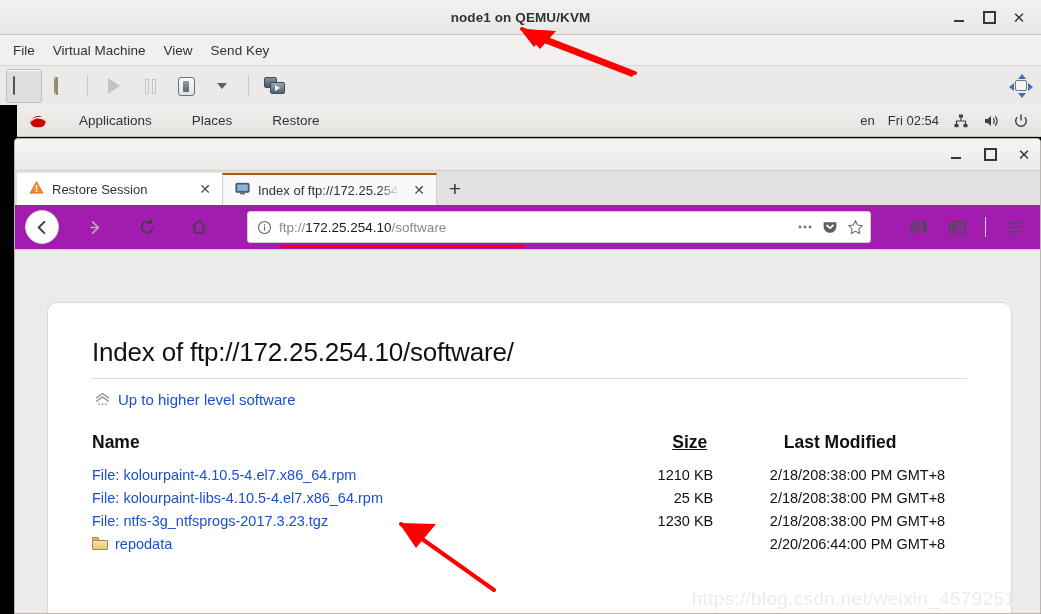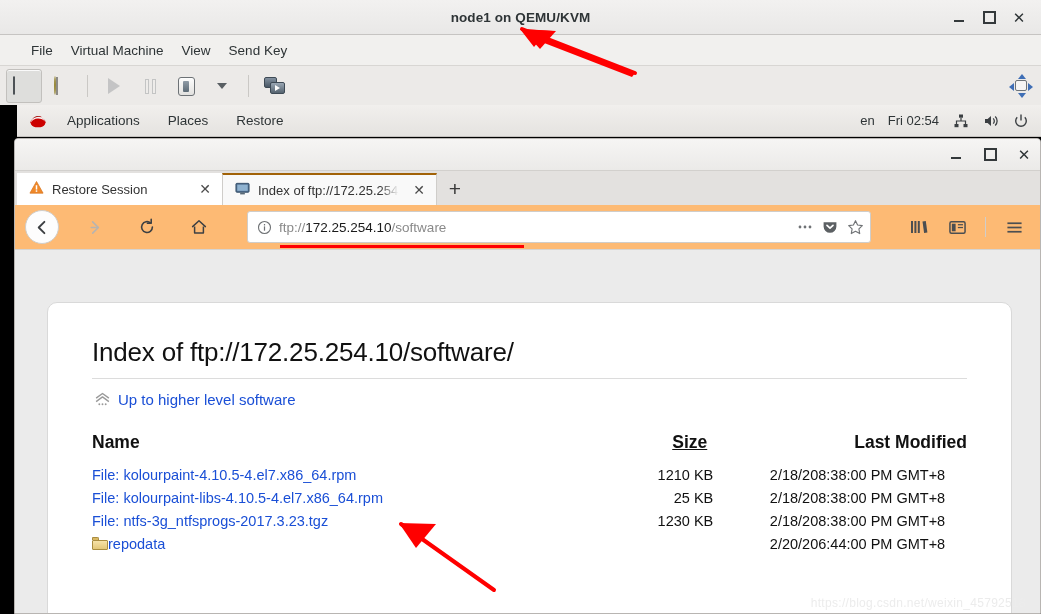--- a/index.html
+++ b/index.html
@@ -47,21 +47,21 @@
   }
   .mb-min::before { content: ""; display:block; width: 10px; height: 2px; background: #34393b; margin-top: 7px;}
   .mb-max::before { content: ""; display:block; width: 9px; height: 9px; border: 2px solid #34393b;}
   .mb-close { font-size: 15px; font-weight: 400; }
 
   .vm-menubar {
     height: 30px;
     background: #f1f0ee;
     border-bottom: 1px solid #d8d6d3;
     display: flex; align-items: center;
-    padding-left: 22px;
+    padding-left: 4px;
   }
   .vm-menu-item {
     font-size: 13.5px; color: #2e3436;
     padding: 3px 9px;
     cursor: pointer;
   }
 
   .vm-toolbar {
     position: relative;
     height: 40px;
@@ -187,21 +187,21 @@
   }
 
   
   .gnome-panel {
     position: absolute; left: 17px; top: 0;
     width: 1024px; height: 31px;
     background: linear-gradient(to bottom,#f1efed,#e5e3e0);
     border-bottom: 1px solid #c3c0bd;
     display: flex; align-items: center;
   }
-  .gp-left { display: flex; align-items: center; gap: 8px; padding-left: 10px; }
+  .gp-left { display: flex; align-items: center; gap: 20px; padding-left: 10px; }
   .gp-logo { width: 22px; height: 22px; display:flex;align-items:center;justify-content:center; }
   .gp-item {
     font-size: 13.5px; color: #2e3436;
     padding: 4px 10px; cursor: pointer;
   }
   .gp-right {
     margin-left: auto; display: flex; align-items: center; gap: 13px;
     padding-right: 12px;
   }
   .gp-right .txt { font-size: 13px; color: #2e3436; }
@@ -271,21 +271,21 @@
     width: 16px; text-align: center; cursor: pointer;
   }
   .ff-newtab {
     width: 36px; height: 32px;
     display:flex;align-items:center;justify-content:center;
     font-size: 21px; color: #3a3a3a; cursor: pointer;
     font-weight: 300;
   }
   .ff-navbar {
     height: 44px;
-    background: #fdba74;
+    background: #a21caf;
     border-bottom: 1px solid #d6d4d1;
     display: flex; align-items: center;
     padding: 0 10px;
     gap: 20px;
   }
   .nav-btn {
     width: 32px; height: 32px;
     display:flex;align-items:center;justify-content:center;
     border-radius: 50%;
     cursor: pointer;
@@ -368,54 +368,54 @@
     font-size: 14.5px;
   }
   table.listing th {
     text-align: left;
     font-size: 17.5px;
     font-weight: bold;
     color: #111111;
     padding: 0 0 10px 0;
   }
   table.listing th.c-size { text-align: right; padding-right: 6px; text-decoration: underline; }
-  table.listing th.c-mod  { text-align: right; }
+  table.listing th.c-mod  { text-align: center; }
   table.listing td {
     padding: 3.5px 0;
     color: #111111;
     vertical-align: middle;
   }
   td.c-name { }
   td.c-name .flink { color: #1a4fd6; cursor: pointer; }
   td.c-name .fprefix { color: #1a4fd6; }
   td.c-size { text-align: right; padding-right: 6px; white-space: nowrap; }
   td.c-date { text-align: right; padding-right: 18px; white-space: nowrap; }
   td.c-time { text-align: left; white-space: nowrap; }
-  .folder-row { display: flex; align-items: center; }
+  .folder-row { display: flex; align-items: center; gap: 7px; }
   .ic-folder {
     width: 16px; height: 13px; position: relative; flex: none;
   }
   .ic-folder .tab {
     position: absolute; left: 0; top: 0;
     width: 7px; height: 3px;
     background: #d9b863; border: 1px solid #a98c3f;
     border-bottom: none; border-radius: 1px 2px 0 0;
     box-sizing: border-box;
   }
   .ic-folder .body {
     position: absolute; left: 0; top: 2.5px;
     width: 16px; height: 10.5px;
     background: linear-gradient(to bottom,#f6e2a8,#e3c778);
     border: 1px solid #a98c3f; border-radius: 1px;
     box-sizing: border-box;
   }
   .watermark {
     position: absolute;
     right: 14px; bottom: 6px;
-    font-size: 12px;
+    font-size: 19px;
     color: #ececec;
     letter-spacing: 0.3px;
     white-space: nowrap;
     pointer-events: none;
   }
 
   
   .annotation-layer {
     position: absolute; left: 0; top: 0;
     width: 1041px; height: 614px;

